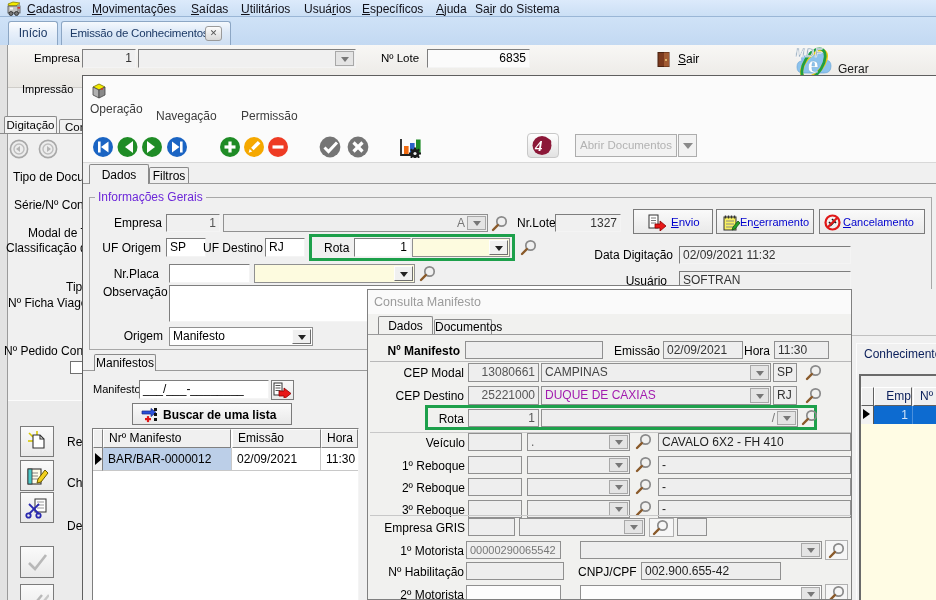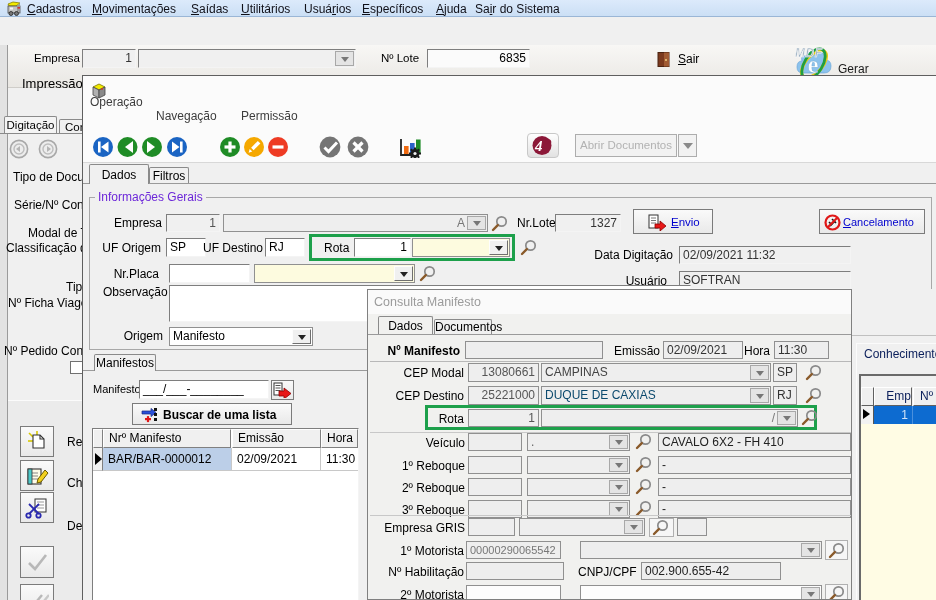--- a/index.html
+++ b/index.html
@@ -37,20 +37,26 @@
     <div class="abs nw" style="left:27px;top:2px;color:#101018;"><u>C</u>adastros</div>
     <div class="abs nw" style="left:92px;top:2px;color:#101018;"><u>M</u>ovimentações</div>
     <div class="abs nw" style="left:191px;top:2px;color:#101018;"><u>S</u>aídas</div>
     <div class="abs nw" style="left:241px;top:2px;color:#101018;"><u>U</u>tilitários</div>
     <div class="abs nw" style="left:304px;top:2px;color:#101018;">Usuá<u>r</u>ios</div>
     <div class="abs nw" style="left:362px;top:2px;color:#101018;"><u>E</u>specíficos</div>
     <div class="abs nw" style="left:436px;top:2px;color:#101018;"><u>A</u>juda</div>
     <div class="abs nw" style="left:475px;top:2px;color:#101018;">Sa<u>i</u>r do Sistema</div>
   </div>
 
+  <div class="abs" id="tabrow" style="left:0;top:17px;width:936px;height:28px;background:linear-gradient(#cfe2f7,#c3d9f2);">
+    <div class="abs" style="left:8px;top:4px;width:50px;height:24px;background:linear-gradient(#fdfdfe,#e8f0fa 45%,#d7e5f5);border:1px solid #8ca6c4;border-bottom:none;border-radius:3px 3px 0 0;box-sizing:border-box;text-align:center;color:#1d3a66;padding-top:4px;">Início</div>
+    <div class="abs" style="left:61px;top:4px;width:170px;height:24px;background:linear-gradient(#f4f8fd,#dde9f7 45%,#cfdff2);border:1px solid #8ca6c4;border-bottom:none;border-radius:3px 3px 0 0;box-sizing:border-box;color:#1d3a66;padding:5px 0 0 8px;font-size:11.5px;letter-spacing:-0.2px;white-space:nowrap;">Emissão de Conhecimentos
+      <span class="abs" style="left:143px;top:4px;width:17px;height:15px;background:linear-gradient(#fcfcfc,#d9d9d9);border:1px solid #9a9a9a;border-radius:3px;box-sizing:border-box;color:#555;font-size:9px;text-align:center;line-height:13px;padding:0;">✕</span>
+    </div>
+  </div>
 
   <div class="abs" id="band" style="left:0;top:45px;width:936px;height:43px;background:linear-gradient(#f8f7f5,#e9e7e3);border-bottom:1px solid #cfcdc9;box-sizing:border-box;">
     <div class="abs nw" style="left:34px;top:7px;font-size:11.5px;">Empresa</div>
     <div class="box r" style="left:82px;top:4px;width:54px;height:19px;color:#333;">1</div>
     <div class="cbox" style="left:138px;top:4px;width:218px;height:19px;background:#f0f0f0;border-color:#7e7e7e #f4f4f4 #f4f4f4 #7e7e7e;">
         <span class="fdd"></span>
       </div>
     <div class="abs nw" style="left:381px;top:7px;font-size:11.5px;">Nº Lote</div>
     <div class="box r" style="left:427px;top:4px;width:103px;height:19px;background:#fbfbfb;">6835</div>
     <svg class="abs" style="left:657px;top:7px;" width="13" height="15" viewBox="0 0 13 15">
@@ -61,21 +67,21 @@
     <div class="abs nw" style="left:678px;top:7px;"><u>S</u>air</div>
     <svg class="abs" style="left:792px;top:2px;" width="44" height="36" viewBox="0 0 44 36">
       <path d="M10 14 q-5 0 -5 6 q0 6 6 6 h21 q7 0 7 -7 q0 -6 -6 -6 q1 -8 -8 -9 q-8 -1 -10 5 q-7 -1 -5 5z" fill="#8cc2ec"></path>
       <path d="M10 14 q-5 0 -5 6 q0 6 6 6 h21 q7 0 7 -7 q0 -6 -6 -6 q1 -8 -8 -9 q-8 -1 -10 5 q-7 -1 -5 5z" fill="none" stroke="#6aa6d8" stroke-width="0.7"></path>
       <ellipse cx="22" cy="17" rx="8.5" ry="16.5" fill="none" stroke="#e8cc12" stroke-width="3.2" transform="rotate(40 22 17)"></ellipse>
       <ellipse cx="21.5" cy="17" rx="9" ry="17" fill="none" stroke="#1f9e43" stroke-width="2.8" transform="rotate(31 21.5 17)"></ellipse>
       <text x="21" y="26" font-size="25" font-weight="bold" fill="#fff" stroke="#79aed6" stroke-width="0.5" text-anchor="middle" font-family="Liberation Serif,serif">e</text>
       <text x="3" y="10" font-size="12" font-weight="bold" font-style="italic" fill="#9db0c2" stroke="#f8f8f8" stroke-width="0.55" letter-spacing="0.5" font-family="Liberation Sans,sans-serif">MDF</text>
     </svg>
     <div class="abs nw" style="left:838px;top:17px;color:#1a1a1a;">Gerar</div>
-    <div class="abs nw" style="left:22px;top:31px;font-size:13px;">Impressão</div>
+    <div class="abs nw" style="left:22px;top:38px;font-size:11px;">Impressão</div>
   </div>
 
   <div class="abs" id="leftcol">
     <div class="abs" style="left:0;top:45px;width:8px;height:555px;background:#e2e2e2;border-right:1px solid #9a9a9a;box-sizing:border-box;"></div>
     <div class="tab" style="left:4px;top:116px;width:53px;height:18px;font-size:11.5px;padding-top:2px;background:#f4f4f4;">Digitação</div>
     <div class="tab" style="left:59px;top:119px;width:40px;height:15px;font-size:11.5px;padding-top:1px;text-align:left;padding-left:5px;">Consul</div>
     <div class="abs" style="left:0;top:133px;width:83px;height:1px;background:#8a8a8a;"></div>
     <svg class="abs" style="left:9px;top:139px;" width="20" height="20" viewBox="0 0 20 20">
         <circle cx="10" cy="10" r="8.6" fill="#ededed" stroke="#a8a8a8" stroke-width="1.6"></circle>
         <circle cx="10" cy="10" r="5" fill="none" stroke="#bdbdbd" stroke-width="1.4"></circle>
@@ -151,21 +157,21 @@
   </div>
 
   <div class="abs" id="mdfe" style="left:82px;top:75px;width:854px;height:525px;background:#f0f0f0;border-left:1px solid #5f5f5f;border-top:1px solid #5f5f5f;box-sizing:border-box;overflow:hidden;">
     <div class="abs" style="left:0;top:0;width:854px;height:86px;background:#fbfbfb;border-bottom:1px solid #d8d8d8;"></div>
     <svg class="abs" style="left:8px;top:7px;" width="16" height="16" viewBox="0 0 16 16">
         <polygon points="2,4 8,1 14,4 8,7" fill="#f2ea00" stroke="#7a7400" stroke-width="0.8"></polygon>
         <polygon points="2,4 8,7 8,15 2,12" fill="#b0b0b0" stroke="#444" stroke-width="0.8"></polygon>
         <polygon points="14,4 8,7 8,15 14,12" fill="#8a8a8a" stroke="#444" stroke-width="0.8"></polygon>
         <circle cx="11" cy="6" r="1" fill="#c33"></circle>
       </svg>
-    <div class="abs nw" style="left:7px;top:19px;color:#3d3d3d;">Operação</div>
+    <div class="abs nw" style="left:7px;top:26px;color:#3d3d3d;">Operação</div>
     <div class="abs nw" style="left:73px;top:33px;color:#3d3d3d;">Navegação</div>
     <div class="abs nw" style="left:158px;top:33px;color:#3d3d3d;">Permissão</div>
 
     <svg class="abs" style="left:9px;top:60px;" width="330" height="22" viewBox="0 0 330 22">
       <g>
         <circle cx="11" cy="11" r="10" fill="#1a64c3"></circle>
           <polygon points="16.5,5.5 9,11 16.5,16.5" fill="#fff"></polygon>
           <rect x="6" y="5.5" width="2.6" height="11" fill="#fff"></rect>
         <circle cx="35.5" cy="11" r="10" fill="#1f8c26"></circle>
           <polygon points="41,5 33,11 41,17" fill="#fff"></polygon>
@@ -246,20 +252,38 @@
           <rect x="1" y="1" width="9" height="13" fill="#fff" stroke="#333" stroke-width="1"></rect>
           <g stroke="#777" stroke-width="1">
             <line x1="3" y1="4" x2="8" y2="4"></line>
             <line x1="3" y1="6.5" x2="8" y2="6.5"></line>
             <line x1="3" y1="9" x2="8" y2="9"></line>
           </g>
           <path d="M7 10 h5 v-3 l6 5 -6 5 v-3 h-5 z" fill="#e81818" stroke="#8a0000" stroke-width="0.8"></path>
         </svg>
       <span class="abs nw" style="left:37px;top:6px;color:#0000cd;font-size:11.5px;"><u>E</u>nvio</span>
     </div>
+    <div class="btn" style="left:633px;top:133px;width:98px;height:25px;">
+      <svg class="abs" style="left:5px;top:4px;" width="18" height="17" viewBox="0 0 18 17">
+          <rect x="2" y="3" width="12" height="13" fill="#f8f060" stroke="#333" stroke-width="1"></rect>
+          <g stroke="#888" stroke-width="1">
+            <line x1="4" y1="7" x2="12" y2="7"></line>
+            <line x1="4" y1="10" x2="12" y2="10"></line>
+            <line x1="4" y1="13" x2="12" y2="13"></line>
+          </g>
+          <g stroke="#333" stroke-width="1.4">
+            <line x1="3.5" y1="1.5" x2="3.5" y2="4.5"></line>
+            <line x1="6.5" y1="1.5" x2="6.5" y2="4.5"></line>
+            <line x1="9.5" y1="1.5" x2="9.5" y2="4.5"></line>
+            <line x1="12.5" y1="1.5" x2="12.5" y2="4.5"></line>
+          </g>
+          <path d="M16 7 l-5 6 -1 3 3 -1 5 -6 z" fill="#28a028" stroke="#115511" stroke-width="0.8"></path>
+        </svg>
+      <span class="abs nw" style="left:23px;top:6px;color:#0000cd;font-size:11px;">En<u>c</u>erramento</span>
+    </div>
     <div class="btn" style="left:736px;top:133px;width:106px;height:25px;">
       <svg class="abs" style="left:4px;top:4px;" width="17" height="17" viewBox="0 0 17 17">
           <g stroke="#1a1a1a" stroke-width="1.6">
             <line x1="5" y1="8" x2="8" y2="11"></line>
             <line x1="8" y1="5" x2="12" y2="9"></line>
             <line x1="6" y1="12" x2="11" y2="7"></line>
           </g>
           <circle cx="8.5" cy="8.5" r="7" fill="none" stroke="#e01818" stroke-width="2.2"></circle>
           <line x1="3.5" y1="13.5" x2="13.5" y2="3.5" stroke="#e01818" stroke-width="2.2"></line>
         </svg>
@@ -363,21 +387,21 @@
     <div class="abs nw r" style="left:20px;top:76px;width:76px;">CEP Modal</div>
     <div class="cbox r" style="left:100px;top:73px;width:71px;height:19px;color:#555;">13080661</div>
     <div class="cbox" style="left:173px;top:73px;width:230px;height:19px;color:#444;">CAMPINAS<span class="fdd"></span></div>
     <div class="cbox" style="left:405px;top:73px;width:24px;height:19px;color:#333;">SP</div>
     <svg class="mag17" style="left:437px;top:74px;" viewBox="0 0 17 17">
         <circle cx="10.5" cy="6.5" r="4.7" fill="none" stroke="#8a8a8a" stroke-width="1.7"></circle>
         <line x1="6.8" y1="10.2" x2="2" y2="15" stroke="#8a5a2a" stroke-width="2.4" stroke-linecap="round"></line>
       </svg>
     <div class="abs nw r" style="left:20px;top:99px;width:76px;">CEP Destino</div>
     <div class="cbox r" style="left:100px;top:96px;width:71px;height:19px;color:#555;">25221000</div>
-    <div class="cbox" style="left:173px;top:96px;width:230px;height:19px;color:#0c4a6e;">DUQUE DE CAXIAS<span class="fdd"></span></div>
+    <div class="cbox" style="left:173px;top:96px;width:230px;height:19px;color:#a21caf;">DUQUE DE CAXIAS<span class="fdd"></span></div>
     <div class="cbox" style="left:405px;top:96px;width:24px;height:19px;color:#333;">RJ</div>
     <svg class="mag17" style="left:437px;top:97px;" viewBox="0 0 17 17">
         <circle cx="10.5" cy="6.5" r="4.7" fill="none" stroke="#8a8a8a" stroke-width="1.7"></circle>
         <line x1="6.8" y1="10.2" x2="2" y2="15" stroke="#8a5a2a" stroke-width="2.4" stroke-linecap="round"></line>
       </svg>
 
     <div class="gf" style="left:57px;top:115px;width:392px;height:25px;"></div>
     <div class="abs nw r" style="left:20px;top:122px;width:76px;">Rota</div>
     <div class="cbox r" style="left:100px;top:119px;width:71px;height:18px;color:#555;">1</div>
     <div class="cbox" style="left:173px;top:119px;width:257px;height:18px;color:#777;">

